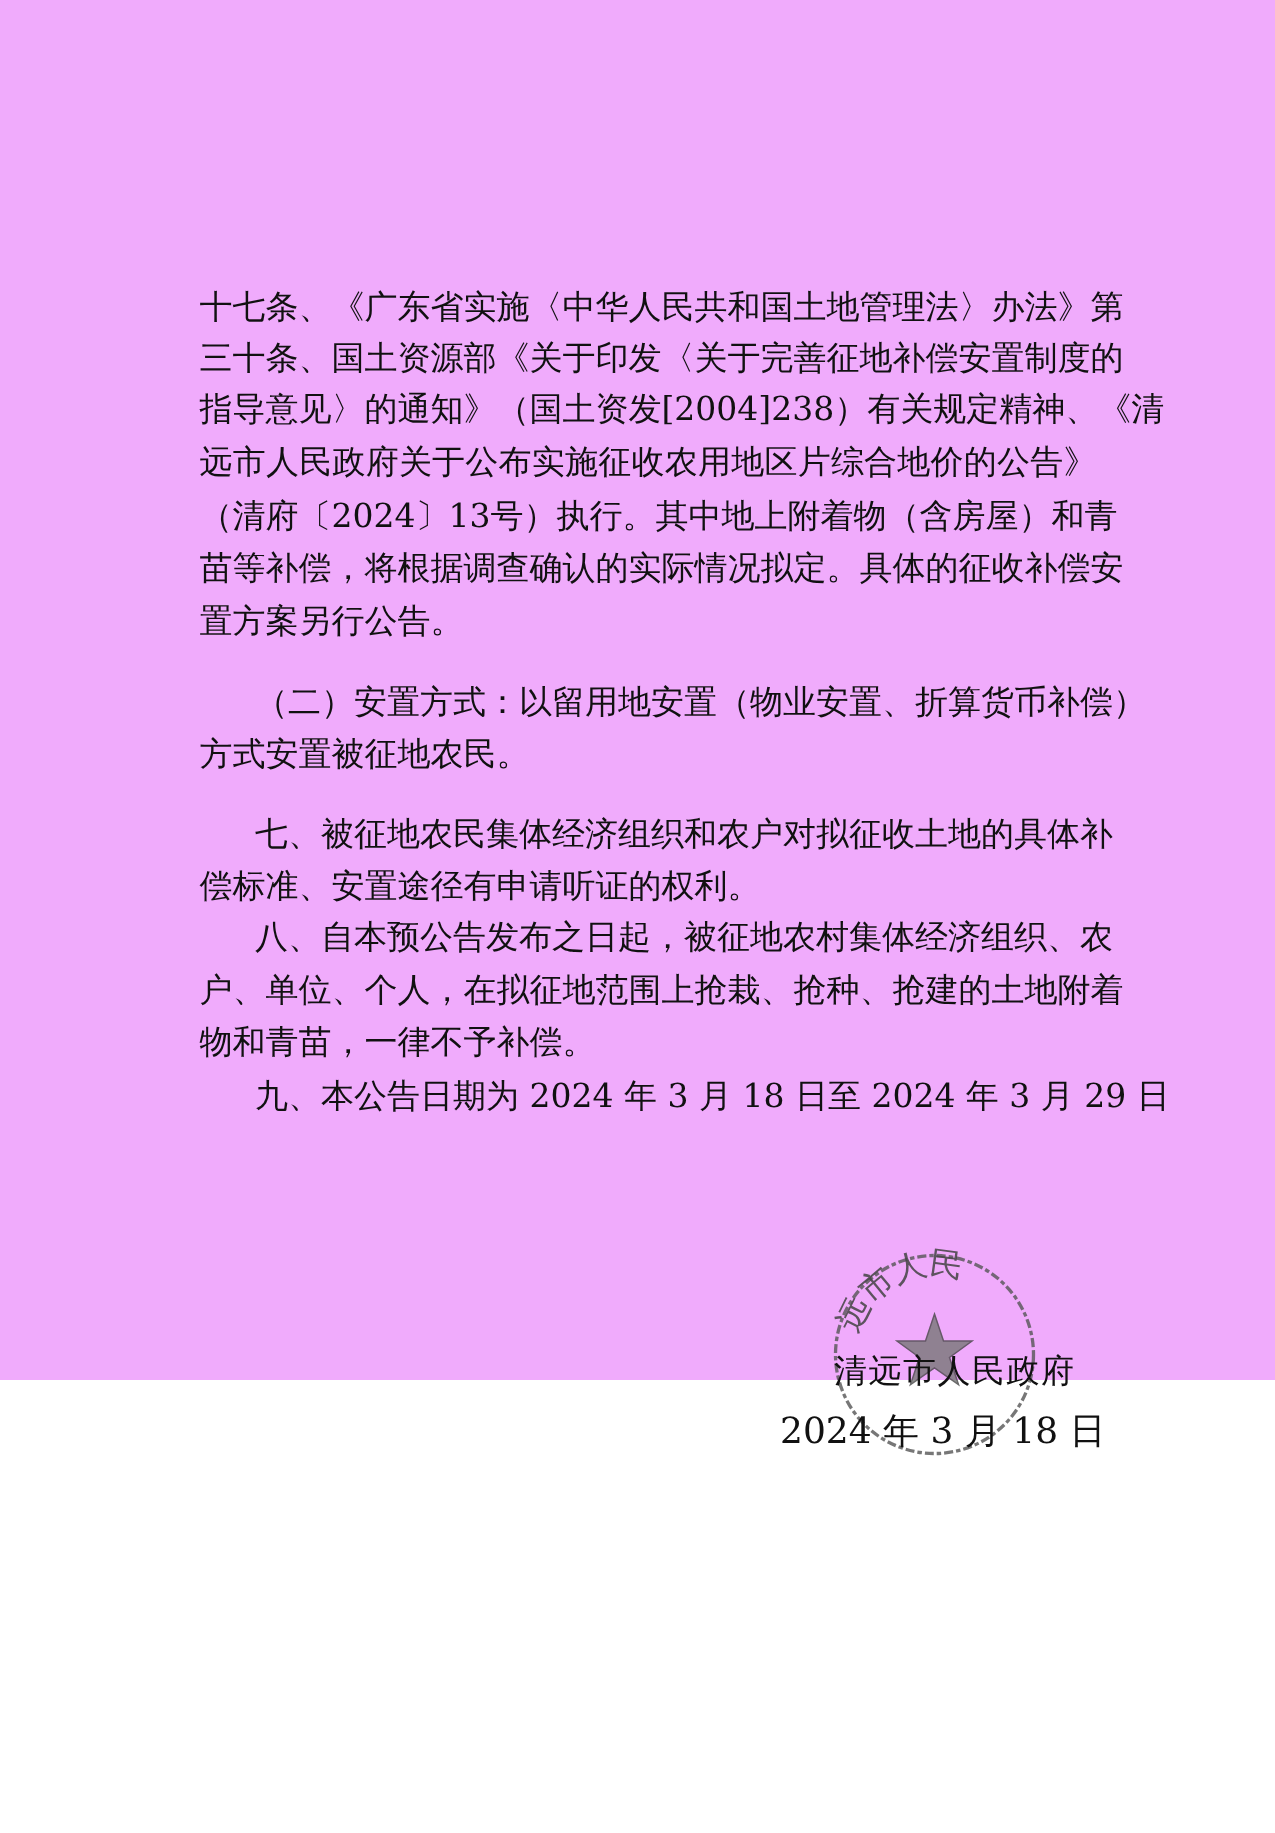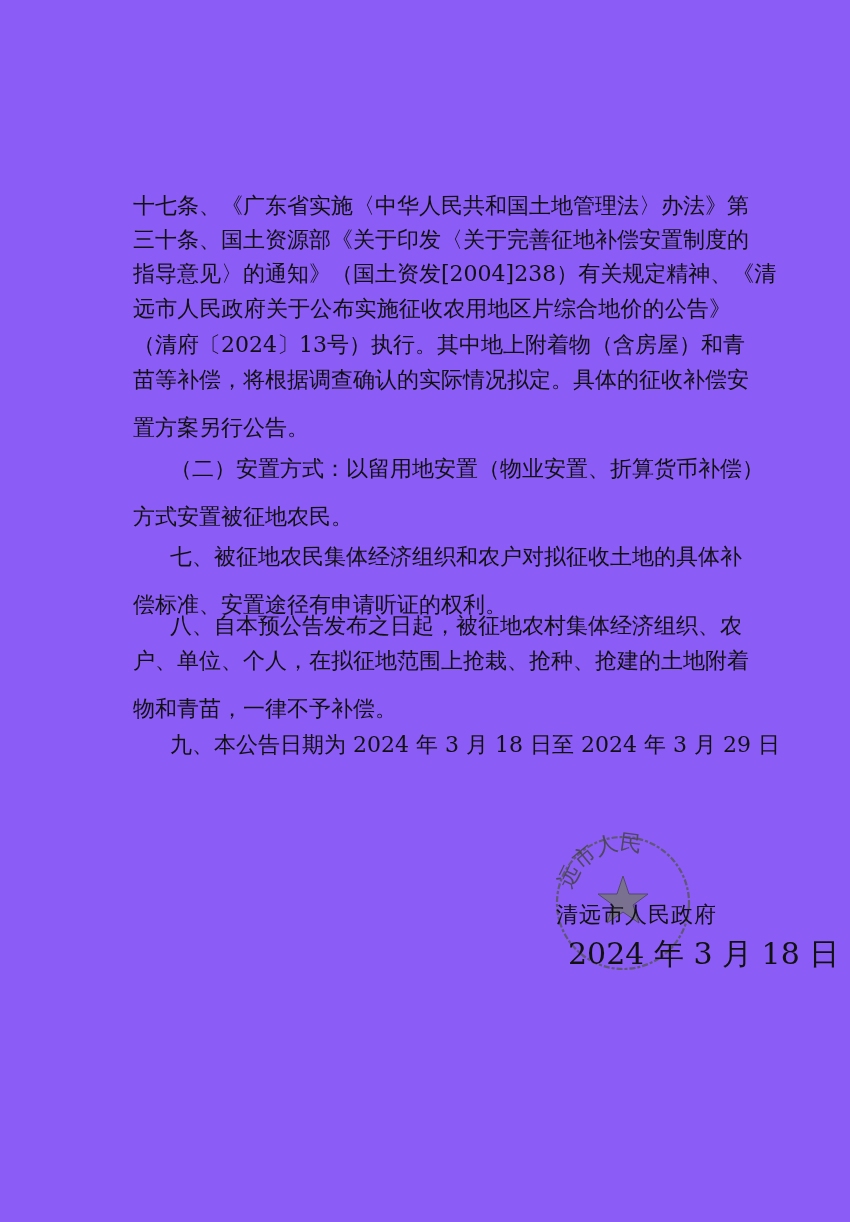--- a/index.html
+++ b/index.html
@@ -1,28 +1,28 @@
 <!DOCTYPE html>
 <html><head>
 <meta charset="utf-8">
 <style>
   html, body { margin: 0; padding: 0; background: #ffffff; }
   body { width: 850px; height: 1222px; position: relative; overflow: hidden;
          font-family: "DejaVu Serif", "Liberation Serif", serif; color: #111111; }
-  .page { position: absolute; left: 0; top: 0; width: 850px; height: 1222px; background: #8b5cf6; }
+  .page { position: absolute; left: 0; top: 0; width: 850px; height: 920px; background: #f0abfc; }
   .line { position: absolute; left: 133px; width: 598px; height: 34px; line-height: 34px;
           font-size: 22px; white-space: nowrap; text-align: justify; text-align-last: justify;
           letter-spacing: 0px; }
-  .line.short { text-align-last: left; margin-top: 13px; }
+  .line.short { text-align-last: left; }
   .line.indent { left: 170px; width: 561px; }
   .stamp { position: absolute; left: 548px; top: 828px; width: 150px; height: 150px; }
   .sign-name { position: absolute; left: 556px; top: 898px; width: 160px; height: 34px;
                line-height: 34px; font-size: 22px; text-align: justify; text-align-last: justify; white-space: nowrap; }
-  .sign-date { position: absolute; left: 568px; top: 937px; width: 166px; height: 34px;
-               line-height: 34px; font-size: 30px; text-align: justify; text-align-last: justify; white-space: nowrap; }
+  .sign-date { position: absolute; left: 520px; top: 937px; width: 166px; height: 34px;
+               line-height: 34px; font-size: 24px; text-align: justify; text-align-last: justify; white-space: nowrap; }
   .footer { position: absolute; left: 128px; top: 1012px; height: 34px; line-height: 34px;
             font-family: "DejaVu Sans", "Liberation Sans", sans-serif; font-size: 21px; white-space: nowrap; }
   .footer .label { font-weight: bold; }
   .footer .value { font-family: "DejaVu Serif", "Liberation Serif", serif; font-weight: normal; }
 </style>
 </head>
 <body>
 
 <div class="page">
 

